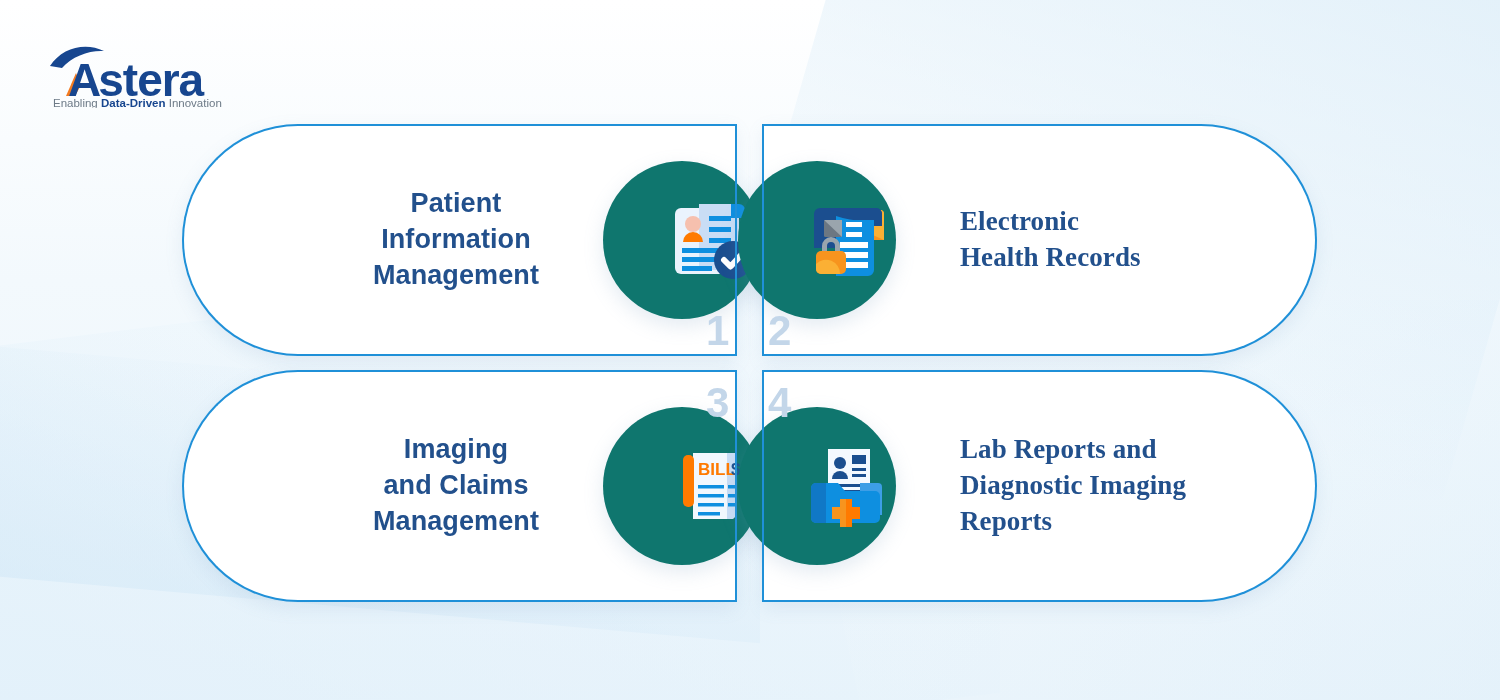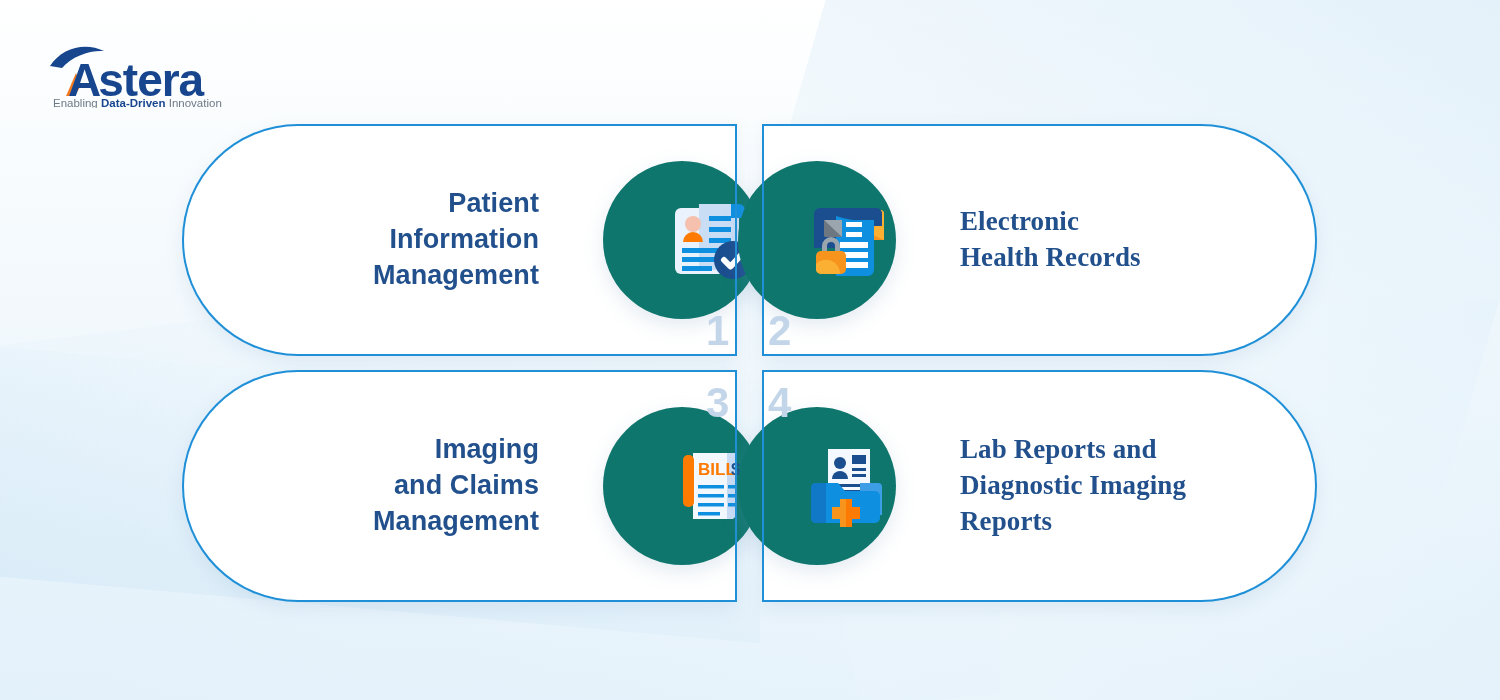--- a/index.html
+++ b/index.html
@@ -102,21 +102,21 @@
 
   
   .card-title {
     color:#22508c;
     font-size:27px;
     font-weight:bold;
     line-height:1.33;
     letter-spacing:.1px;
     white-space:pre-line;
   }
-  .card.text-right .card-title { text-align:right; }
+  .card.text-right .card-title { text-align:center; }
   .card.text-left  .card-title { text-align:left;font-family:Liberation Serif, serif; }
 
   
   .card.text-right .card-inner { padding-left:70px; padding-right:196px; justify-content:flex-end; }
   .card.text-left  .card-inner { padding-left:196px; padding-right:64px; justify-content:flex-start; }
 
   
   .icon-bubble {
     position:absolute;
     top:50%;

